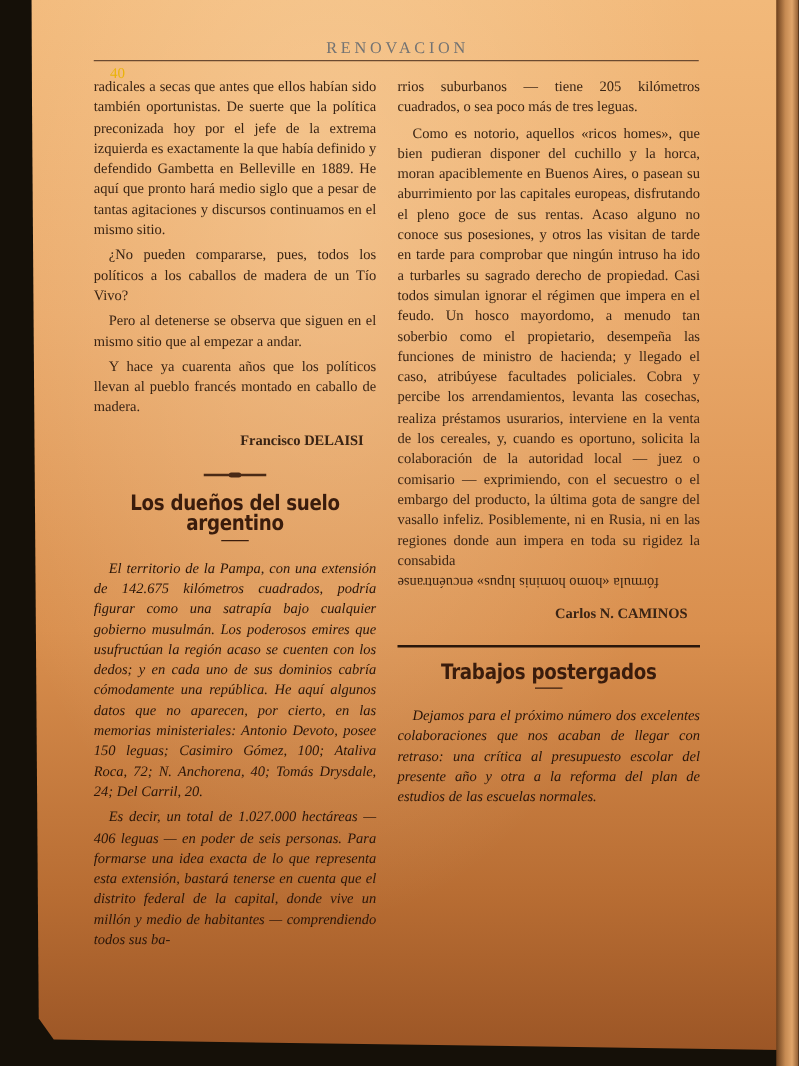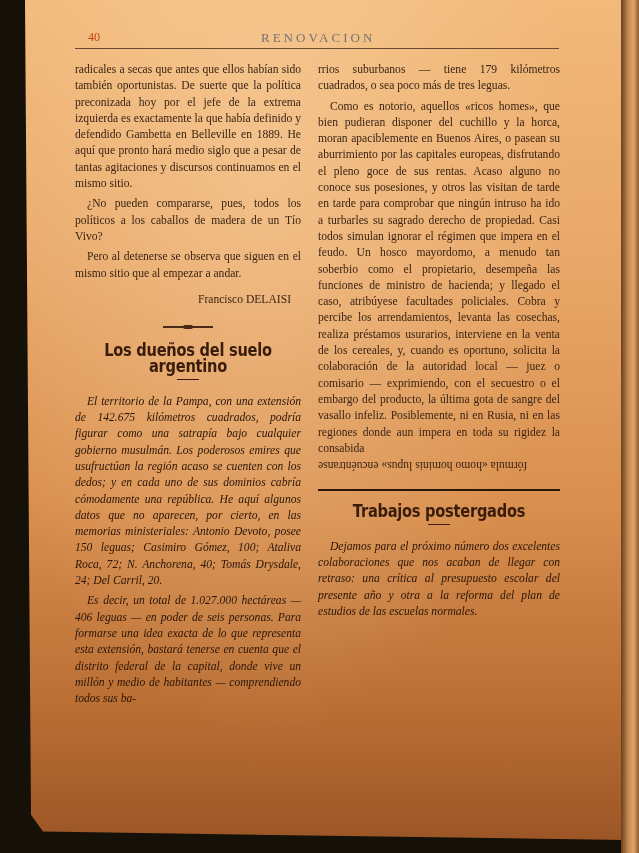--- a/index.html
+++ b/index.html
@@ -15,28 +15,28 @@
   }
   .page::after {
     content:""; position:absolute; inset:0;
     background: radial-gradient(ellipse at 40% 20%, rgba(255,230,190,0.35), rgba(0,0,0,0) 60%);
   }
   .fold {
     position:absolute; left:621px; top:0; width:18px; height:853px;
     background: linear-gradient(90deg, #6b3f1c 0%, #c58a52 40%, #e0a56a 70%, #8d5a30 100%);
   }
   .header { position:absolute; left:88px; top:30px; width:470px; height:20px; }
-  .page-number { position:absolute; left:0; top:0; font-size:12px; color:#c2410c; }
+  .page-number { position:absolute; left:0; top:21px; font-size:12px; color:#eab308; }
   .running-title { position:absolute; left:173px; top:0; font-size:13px; letter-spacing:3px; color:#737373; }
   .header-rule { position:absolute; left:75px; top:48px; width:484px; height:1px; background:#6b4a30; }
   .col { position:absolute; color:#3a2414; font-size:11.6px; line-height:16.3px; text-align:justify; }
   .col p { margin:0 0 4px 0; text-indent:12px; }
   .col-left { left:75px; top:62px; width:226px; }
   .col-right { left:318px; top:62px; width:242px; }
-  .signature { text-align:right; margin:10px 10px 0 0; font-size:11.6px; }
+  .signature { text-align:right; margin:10px 10px 0 0; font-size:11.6px;font-weight:bold; }
   .ornament { width:50px; height:2px; background:#4a2a16; margin:18px auto 14px; position:relative; }
   .ornament::after { content:""; position:absolute; left:20px; top:-1px; width:10px; height:4px; background:#4a2a16; border-radius:2px; }
   .headline { font-family:"DejaVu Sans", sans-serif; font-weight:bold; font-size:17px; text-align:center; color:#3a1c0c; letter-spacing:-0.3px; margin:6px 0 4px; transform:scaleX(0.86); }
   .short-rule { width:22px; height:1px; background:#3a1c0c; margin:2px auto 14px; }
   .section-rule { height:2px; background:#2a170b; margin:16px 0 12px; }
   .reversed { display:inline-block; transform:rotate(180deg); }
   .dark { color:#2a1508;font-style:italic; }
 </style>
 </head>
 <body>
@@ -47,29 +47,31 @@
 <div class="header">
   <span class="page-number">40</span>
   <span class="running-title">RENOVACION</span>
 </div>
 <div class="header-rule"></div>
 
 <div class="col col-left">
   <p style="text-indent:0">radicales a secas que antes que ellos habían sido también oportunistas. De suerte que la política preconizada hoy por el jefe de la extrema izquierda es exactamente la que había definido y defendido Gambetta en Belleville en 1889. He aquí que pronto hará medio siglo que a pesar de tantas agitaciones y discursos continuamos en el mismo sitio.</p>
   <p>¿No pueden compararse, pues, todos los políticos a los caballos de madera de un Tío Vivo?</p>
   <p>Pero al detenerse se observa que siguen en el mismo sitio que al empezar a andar.</p>
+  <p>Y hace ya cuarenta años que los políticos llevan al pueblo francés montado en caballo de madera.</p>
   <div class="signature">Francisco DELAISI</div>
   <div class="ornament"></div>
   <div class="headline">Los dueños del suelo argentino</div>
   <div class="short-rule"></div>
   <p class="dark">El territorio de la Pampa, con una extensión de 142.675 kilómetros cuadrados, podría figurar como una satrapía bajo cualquier gobierno musulmán. Los poderosos emires que usufructúan la región acaso se cuenten con los dedos; y en cada uno de sus dominios cabría cómodamente una república. He aquí algunos datos que no aparecen, por cierto, en las memorias ministeriales: Antonio Devoto, posee 150 leguas; Casimiro Gómez, 100; Ataliva Roca, 72; N. Anchorena, 40; Tomás Drysdale, 24; Del Carril, 20.</p>
   <p class="dark">Es decir, un total de 1.027.000 hectáreas — 406 leguas — en poder de seis personas. Para formarse una idea exacta de lo que representa esta extensión, bastará tenerse en cuenta que el distrito federal de la capital, donde vive un millón y medio de habitantes — comprendiendo todos sus ba-</p>
 </div>
 
 <div class="col col-right">
-  <p style="text-indent:0">rrios suburbanos — tiene 179 kilómetros cuadrados, o sea poco más de tres leguas.</p>
+  <p style="text-indent:0">rrios suburbanos — tiene 205 kilómetros cuadrados, o sea poco más de tres leguas.</p>
   <p>Como es notorio, aquellos «ricos homes», que bien pudieran disponer del cuchillo y la horca, moran apaciblemente en Buenos Aires, o pasean su aburrimiento por las capitales europeas, disfrutando el pleno goce de sus rentas. Acaso alguno no conoce sus posesiones, y otros las visitan de tarde en tarde para comprobar que ningún intruso ha ido a turbarles su sagrado derecho de propiedad. Casi todos simulan ignorar el régimen que impera en el feudo. Un hosco mayordomo, a menudo tan soberbio como el propietario, desempeña las funciones de ministro de hacienda; y llegado el caso, atribúyese facultades policiales. Cobra y percibe los arrendamientos, levanta las cosechas, realiza préstamos usurarios, interviene en la venta de los cereales, y, cuando es oportuno, solicita la colaboración de la autoridad local — juez o comisario — exprimiendo, con el secuestro o el embargo del producto, la última gota de sangre del vasallo infeliz. Posiblemente, ni en Rusia, ni en las regiones donde aun impera en toda su rigidez la consabida</p>
   <div style="margin-top:-4px"><span class="reversed">fórmula «homo hominis lupus» encuéntranse</span></div>
+  <div class="signature">Carlos N. CAMINOS</div>
   <div class="section-rule"></div>
   <div class="headline">Trabajos postergados</div>
   <div class="short-rule"></div>
   <p class="dark">Dejamos para el próximo número dos excelentes colaboraciones que nos acaban de llegar con retraso: una crítica al presupuesto escolar del presente año y otra a la reforma del plan de estudios de las escuelas normales.</p>
 </div>
 
 </body></html>

